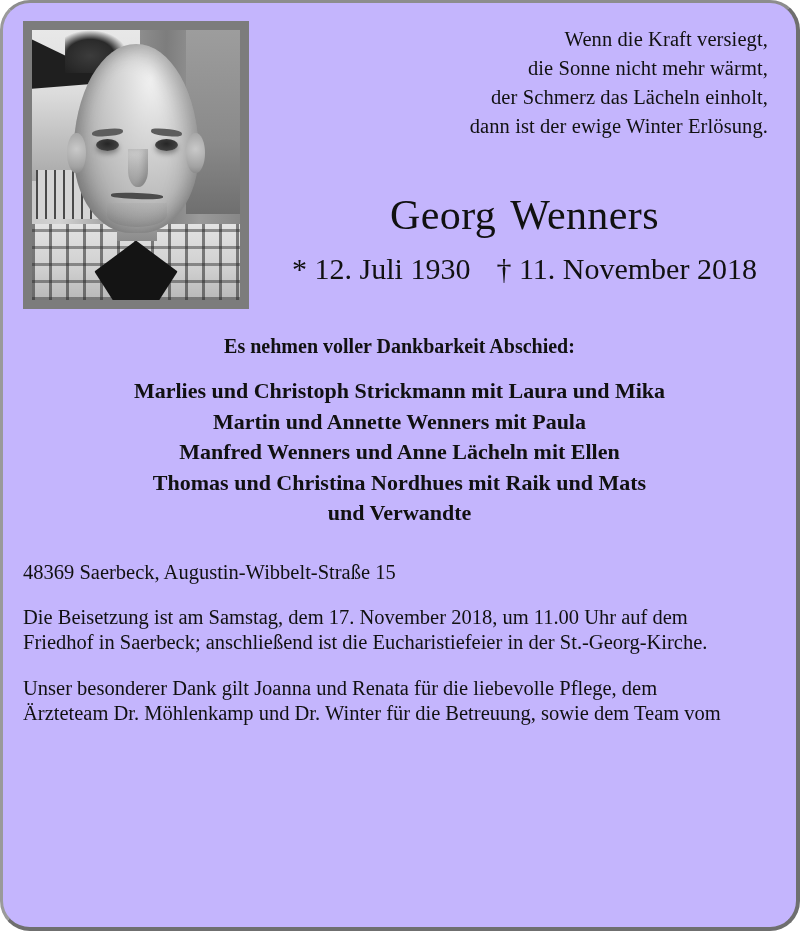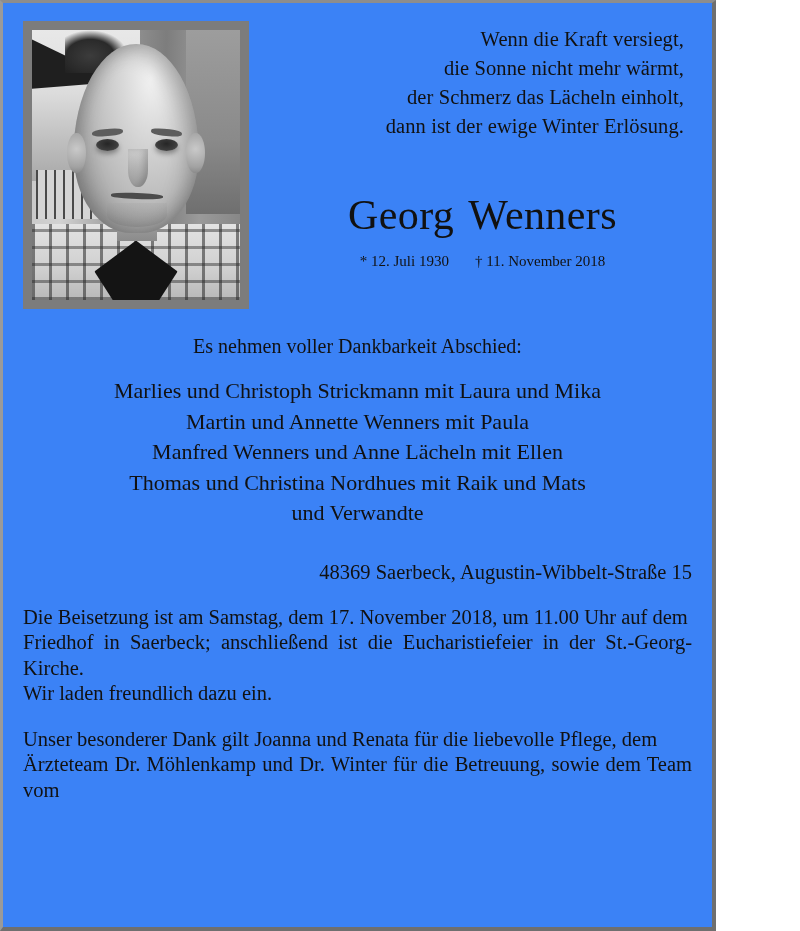--- a/index.html
+++ b/index.html
@@ -6,29 +6,30 @@
     margin: 0;
     padding: 0;
     background: #ffffff;
   }
   body {
     font-family: "Liberation Serif", "DejaVu Serif", serif;
     color: #111111;
   }
   #page {
     position: relative;
-    width: 716px;
+    width: 800px;
     height: 931px;
     box-sizing: border-box;
-    background: #3b82f6;
+    background: #c4b5fd;
     border-top: 3px solid #8d8d8d;
     border-left: 3px solid #9a9a9a;
     border-right: 4px solid #6f6f6f;
     border-bottom: 4px solid #6f6f6f;
     overflow: hidden;
+    border-radius: 30px;
   }
   #inner {
     position: relative;
     width: 100%;
     height: 100%;
     box-sizing: border-box;
     padding: 12px 20px 10px 20px;
   }
 
   
@@ -211,55 +212,55 @@
     font-size: 42px;
     line-height: 48px;
     font-weight: normal;
     letter-spacing: 0.4px;
   }
   .name .gap { display: inline-block; width: 14px; }
   .dates {
     position: absolute;
     left: 250px;
     right: 0;
-    top: 232px;
+    top: 240px;
     text-align: center;
-    font-size: 15px;
+    font-size: 30px;
     line-height: 28px;
   }
   .dates .sep { display: inline-block; width: 26px; }
 
   
   .para {
     font-size: 20.5px;
     line-height: 25.5px;
     text-align: justify;
     text-justify: inter-word;
   }
   .para-intro {
     margin-top: 20px;
   }
   .mourners {
     margin-top: 26px;
     text-align: center;
+    font-weight: bold;
   }
   .mourners-lead {
     font-size: 20px;
     line-height: 26px;
     margin-bottom: 17px;
   }
   .mourner-line {
     font-size: 22px;
     line-height: 30.5px;
   }
   .address {
     margin-top: 30px;
     font-size: 20.5px;
     line-height: 26px;
-    text-align: right;
   }
   .block {
     margin-top: 20px;
   }
   .block .line {
     font-size: 20.5px;
     line-height: 25.5px;
   }
   .justify-first {
     text-align: justify;
@@ -326,21 +327,20 @@
       <div class="mourner-line">Manfred Wenners und Anne Lächeln mit Ellen</div>
       <div class="mourner-line">Thomas und Christina Nordhues mit Raik und Mats</div>
       <div class="mourner-line">und Verwandte</div>
     </div>
 
     <div class="address">48369 Saerbeck,  Augustin-Wibbelt-Straße 15</div>
 
     <div class="block">
       <div class="line justify-first">Die Beisetzung ist am Samstag, dem 17. November 2018, um 11.00 Uhr auf dem</div>
       <div class="line justify-first">Friedhof in Saerbeck; anschließend ist die Eucharistiefeier in der St.-Georg-Kirche.</div>
-      <div class="line">Wir laden freundlich dazu ein.</div>
     </div>
 
 
     <div class="block">
       <div class="line justify-first">Unser besonderer Dank gilt Joanna und Renata für die liebevolle Pflege, dem</div>
       <div class="line justify-first">Ärzteteam  Dr. Möhlenkamp und Dr. Winter für die Betreuung, sowie dem Team vom</div>
 
     </div>
 
   </div>

